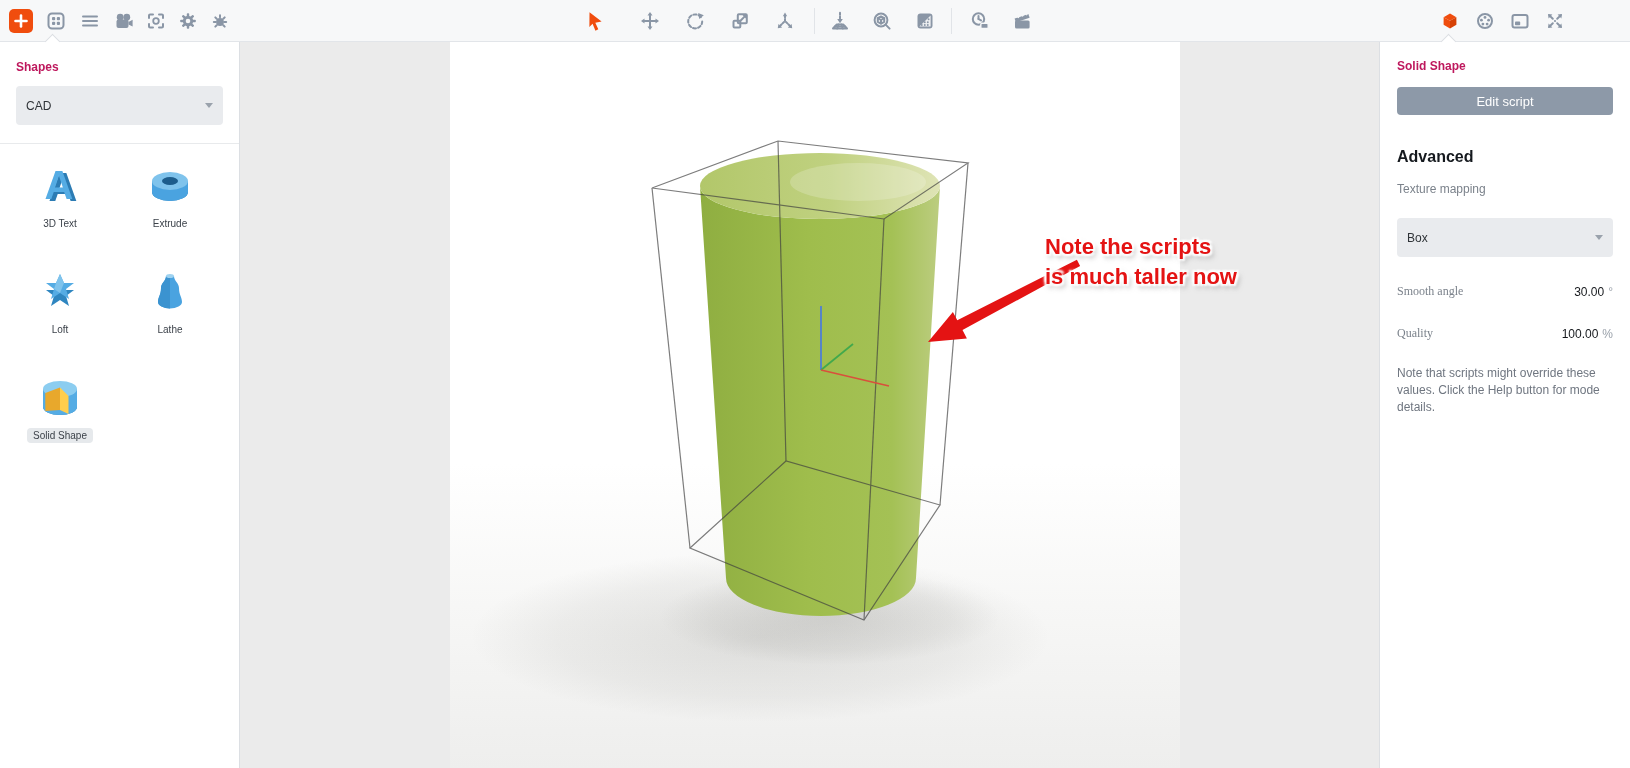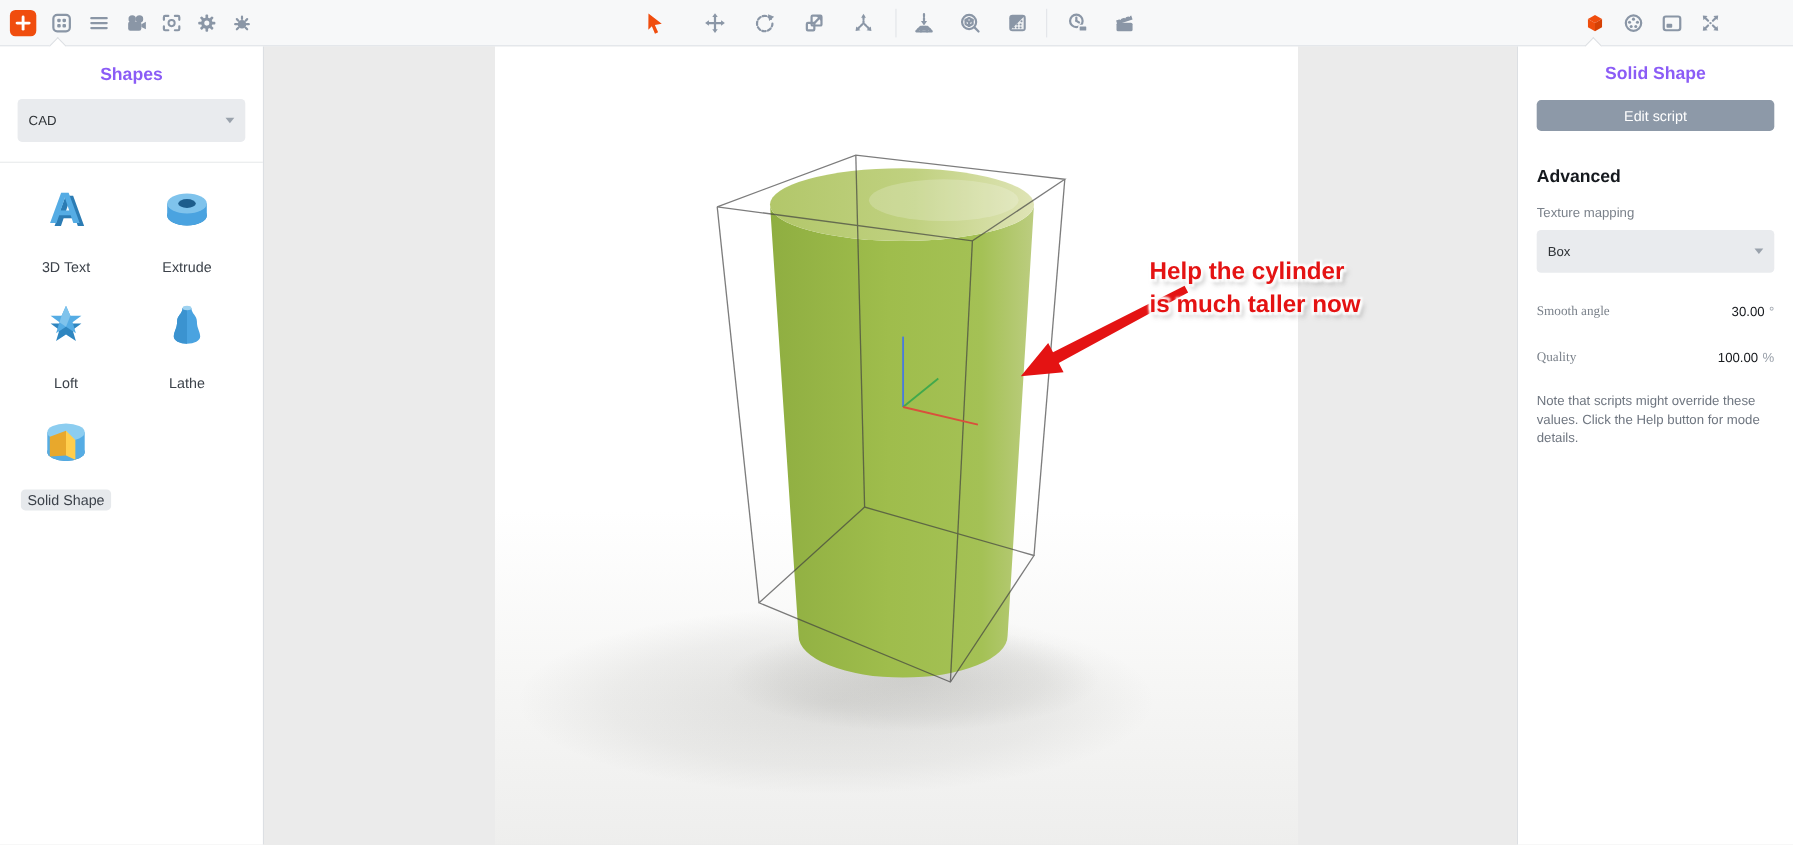--- a/index.html
+++ b/index.html
@@ -34,21 +34,21 @@
 
   .left-panel {
     width:240px; height:726px; background:#fff; border-right:1px solid #dcdfe3;
     position:relative; flex:none;
   }
   .popover-caret {
     position:absolute; top:-6px; width:11px; height:11px; background:#fff;
     border-left:1px solid #dcdfe3; border-top:1px solid #dcdfe3;
     transform:rotate(45deg); z-index:25;
   }
-  .panel-heading { font-size:16px; font-weight:bold; color:#8b5cf6;text-align:center; }
+  .panel-heading { font-size:12px; font-weight:bold; color:#be185d; }
   .left-panel .panel-heading { margin:18px 16px 12px 16px; }
 
   .dropdown {
     height:39px; background:#e9ebee; border-radius:4px;
     display:flex; align-items:center; padding:4px 10px; cursor:pointer;
     font-size:12px; color:#2f3337; position:relative;
   }
   .left-panel .dropdown { margin:0 16px; }
   .dd-caret {
     margin-left:auto; width:0; height:0;
@@ -56,21 +56,21 @@
     border-top:5px solid #9aa2ac;
   }
   .lp-divider { height:1px; background:#e8eaec; margin-top:18px; }
 
   .shape-grid { display:flex; flex-wrap:wrap; padding:12px 5px 0 5px; }
   .shape-item {
     width:110px; height:104px; display:flex; flex-direction:column;
     align-items:center; justify-content:flex-start; cursor:pointer; margin-bottom:2px;
   }
   .shape-icon { width:48px; height:48px; margin-top:6px; }
-  .shape-label { font-size:13px; color:#3c424a; margin-top:19px; padding:2px 6px; border-radius:4px; }
+  .shape-label { font-size:10px; color:#3c424a; margin-top:6px; padding:2px 6px; border-radius:4px; }
   .shape-item.selected .shape-label { background:#e6e9ec; }
 
   
   .canvas { width:1139px; height:726px; position:relative; background:#ebebeb; flex:none; overflow:hidden; }
   .render-area {
     position:absolute; left:210px; top:0; width:730px; height:726px;
     background:linear-gradient(180deg, #ffffff 0%, #ffffff 58%, #f6f6f5 80%, #eeeeed 100%);
   }
   .scene-svg { position:absolute; left:0; top:0; width:1139px; height:726px; pointer-events:none; }
   .annotation {
@@ -87,21 +87,21 @@
     width:251px; height:726px; background:#fff; border-left:1px solid #dcdfe3;
     position:relative; flex:none; padding:0 17px;
   }
   .right-panel .panel-heading { margin:17px 0 14px 0; }
   .panel-btn {
     display:block; width:100%; height:28px; background:#8d99a8; border:none;
     border-radius:4px; color:#fff; font-weight:normal; font-size:13px; cursor:pointer;
     font-family:"Liberation Sans", sans-serif;
   }
   .advanced-heading { font-size:16px; font-weight:bold; color:#15191e; margin:33px 0 16px 0; }
-  .field-label { font-size:12px; color:#7b828b; margin-bottom:9px; }
+  .field-label { font-size:12px; color:#7b828b; margin-bottom:22px; }
   .prop-row {
     display:flex; align-items:center; font-size:12px; margin-top:27px; cursor:ew-resize;
   }
   .prop-row .field-label { margin:0;font-family:Liberation Serif, serif; }
   .prop-val { margin-left:auto; color:#16191d; }
   .prop-unit { color:#9aa1aa; margin-left:4px; }
   .note-text { font-size:12px; color:#6f7680; line-height:17px; margin-top:24px; }
   .help-btn { margin-top:20px; }
 </style>
 </head>
@@ -448,21 +448,21 @@
       <g stroke-width="1.7" fill="none">
         <line x1="581" y1="328" x2="581" y2="264" stroke="#4a7bdc"></line>
         <line x1="581" y1="328" x2="613" y2="302" stroke="#41a94c"></line>
         <line x1="581" y1="328" x2="649" y2="344" stroke="#d9503c"></line>
       </g>
 
       <polygon points="688,300 712.9,269.9 717.3,278.3 836.9,217.7 840.1,223.9 722.5,288.1 726.9,296.5" fill="#e41313"></polygon>
     </svg>
 
     <div class="annotation">
-      <div>Help the cylinder</div>
+      <div>Note the scripts</div>
       <div>is much taller now</div>
     </div>
   </div>
 
   <div class="right-panel">
     <div class="popover-caret" style="left:63px;"></div>
 
     <div class="panel-heading">Solid Shape</div>
 
     <button class="panel-btn">Edit script</button>

